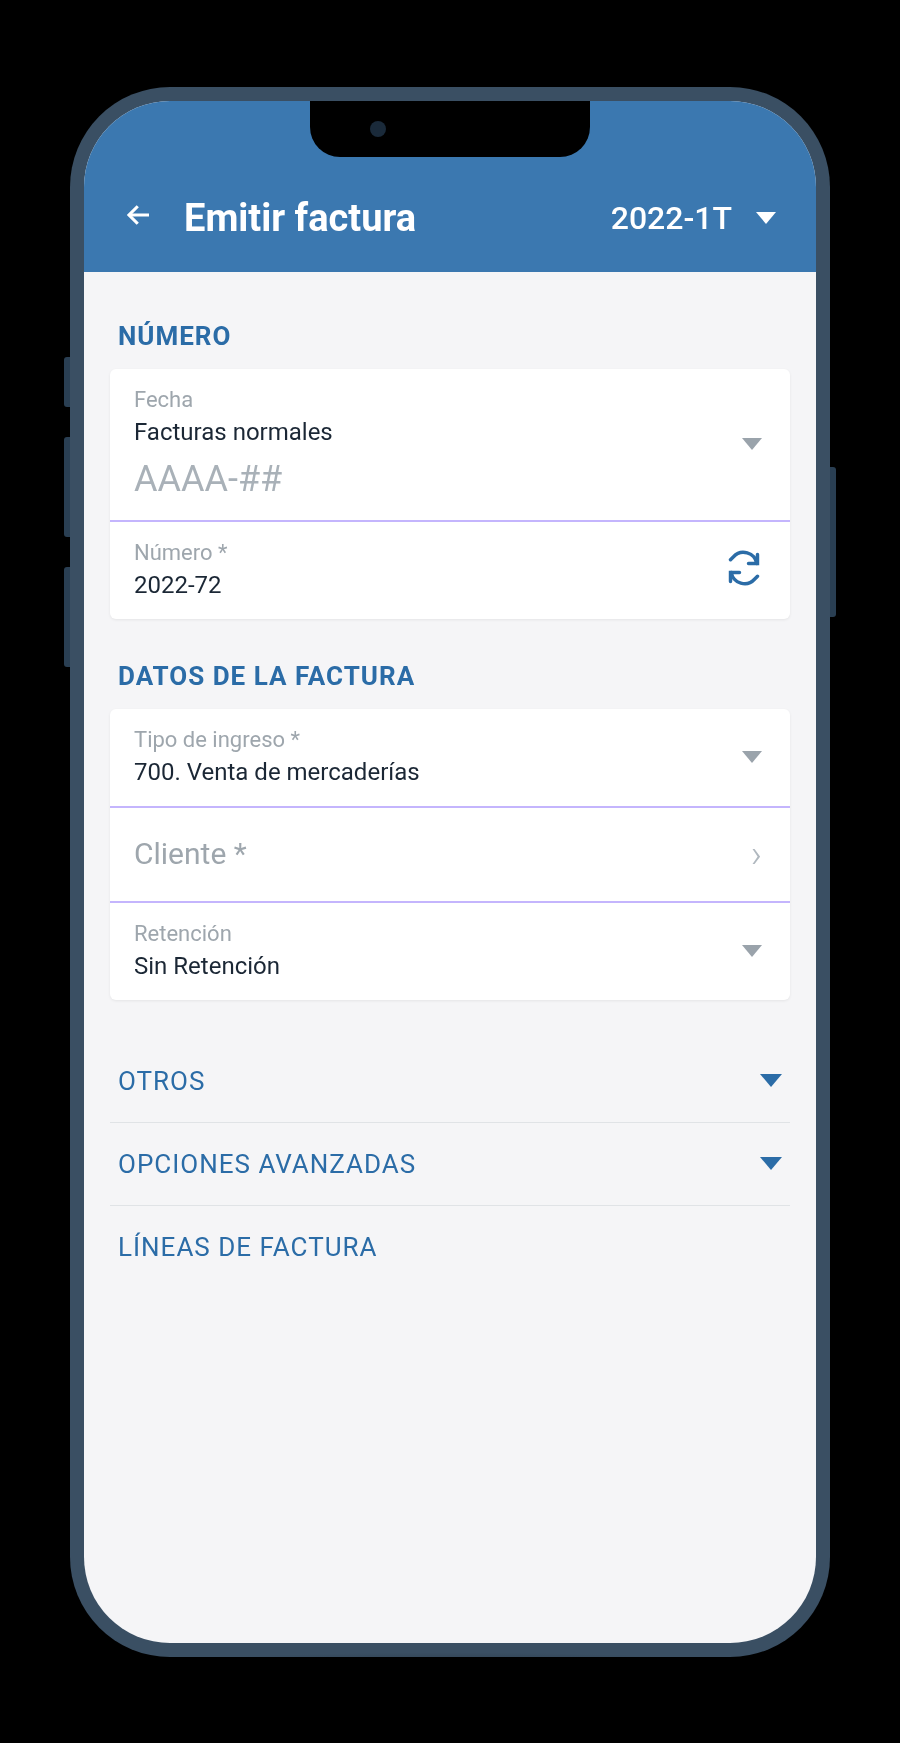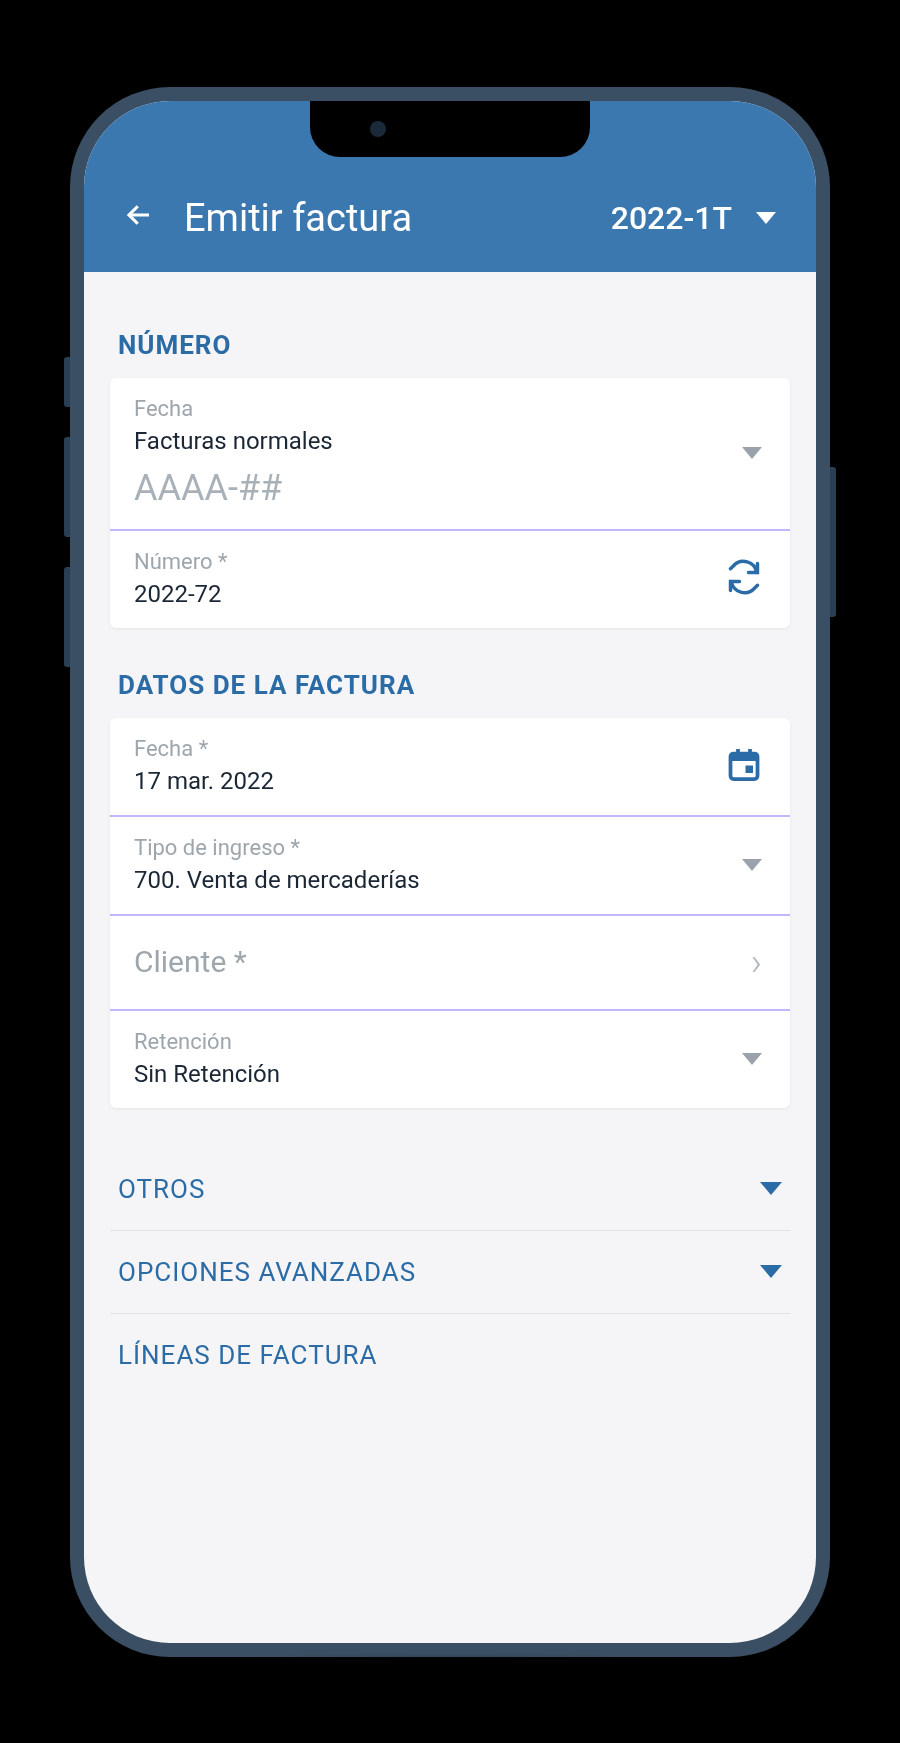--- a/index.html
+++ b/index.html
@@ -83,37 +83,37 @@
       display: flex;
       align-items: center;
     }
     .back-arrow {
       font-size: 36px;
       color: #fff;
       margin-right: 30px;
     }
     .header-title {
       font-size: 38px;
-      font-weight: 400;
+      font-weight: 700;
       flex: 1;
     }
     .header-period {
       font-size: 32px;
       font-weight: 500;
       margin-right: 24px;
     }
     .dropdown-white {
       width: 0; height: 0;
       border-left: 10px solid transparent;
       border-right: 10px solid transparent;
       border-top: 12px solid #fff;
     }
     .content {
       background: #f5f5f7;
-      padding: 16px 26px;
+      padding: 7px 26px;
     }
     .section-title {
       color: #2b6ca7;
       font-size: 26px;
       font-weight: 700;
       letter-spacing: 1px;
       padding: 42px 8px 18px 8px;
     }
     .card {
       background: #fff;
@@ -247,33 +247,20 @@
               <path d="M3.5 15a9 9 0 0 0 15.5 4.5L21 17.5"></path>
             </svg>
           </span>
         </div>
       </div>
 
       <div class="section-title">DATOS DE LA FACTURA</div>
 
       <div class="card">
         <div class="card-row">
-          <div class="field-label">Fecha *</div>
-          <div class="field-value">17 mar. 2022</div>
-          <span class="row-icon calendar-icon">
-            <svg viewBox="0 0 24 24" fill="#2b6ca7">
-              <rect x="3" y="5" width="18" height="17" rx="2" fill="none" stroke="#2b6ca7" stroke-width="2.5"></rect>
-              <rect x="3" y="5" width="18" height="5" fill="#2b6ca7"></rect>
-              <line x1="8" y1="2" x2="8" y2="6" stroke="#2b6ca7" stroke-width="2.5"></line>
-              <line x1="16" y1="2" x2="16" y2="6" stroke="#2b6ca7" stroke-width="2.5"></line>
-              <rect x="13" y="13" width="5" height="5" fill="#2b6ca7"></rect>
-            </svg>
-          </span>
-        </div>
-        <div class="card-row">
           <div class="field-label">Tipo de ingreso *</div>
           <div class="field-value">700. Venta de mercaderías</div>
           <span class="row-icon dropdown-grey"></span>
         </div>
         <div class="card-row">
           <div class="field-placeholder">Cliente *</div>
           <span class="row-icon chevron-right">›</span>
         </div>
         <div class="card-row">
           <div class="field-label">Retención</div>

